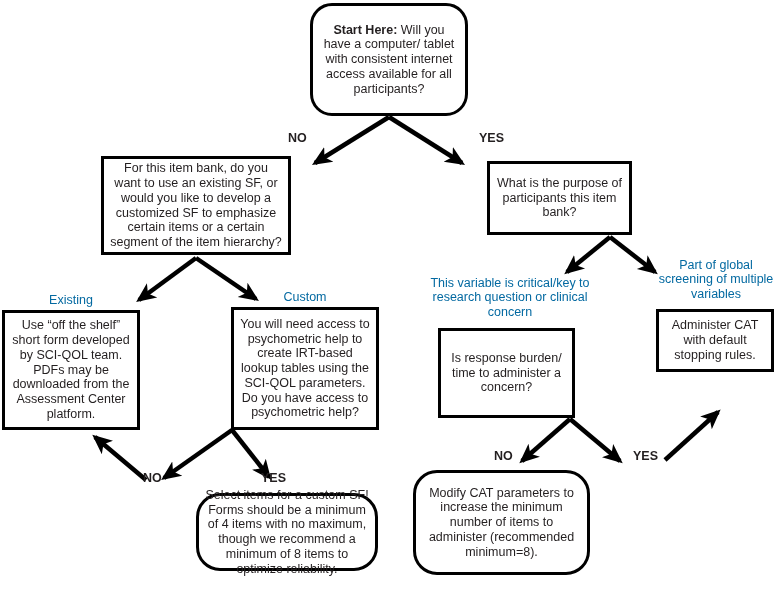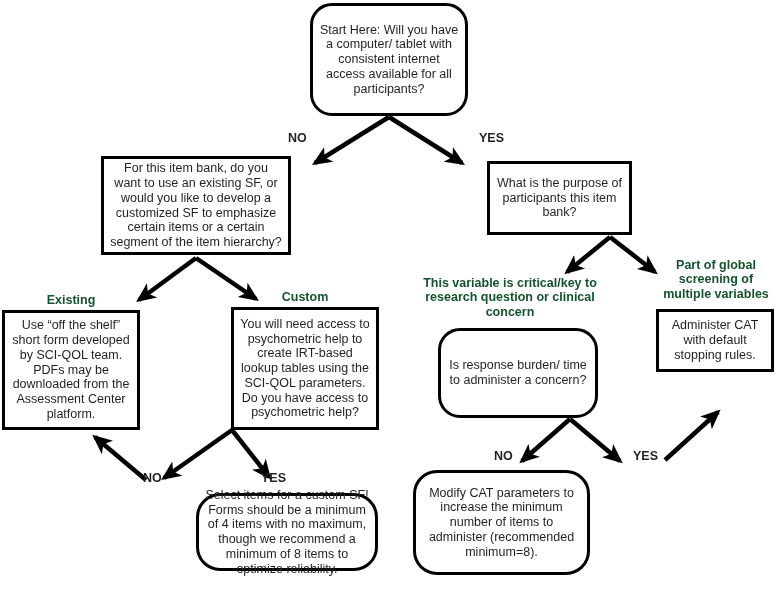--- a/index.html
+++ b/index.html
@@ -48,35 +48,35 @@
   }
   .node.rounded {
     border-radius: 24px;
   }
   .node.rounded-lg {
     border-radius: 22px;
   }
   .caption {
     position: absolute;
     text-align: center;
-    font-weight: bold;
+    font-weight: normal;
     line-height: 1.15;
-    color: #14532d;
+    color: #0369a1;
     white-space: pre-line;
     z-index: 3;
   }
   .edge-label {
     position: absolute;
     font-weight: bold;
     color: #231f20;
     z-index: 3;
     white-space: nowrap;
   }
   .bold-lead {
-    font-weight: normal;
+    font-weight: bold;
   }
 </style>
 </head>
 <body>
 
 <div id="canvas">
 
   <svg class="arrows" viewBox="0 0 777 598" xmlns="http://www.w3.org/2000/svg">
     <defs>
       <marker id="ah" viewBox="0 0 10 10" refX="8.2" refY="5" markerWidth="4.4" markerHeight="4.4" orient="auto-start-reverse">
@@ -122,21 +122,21 @@
   </div>
 
   <div class="node" style="left:231px; top:307px; width:148px; height:123px; font-size:12.5px;">
     <span class="txt">You will need access to psychometric help to create IRT-based lookup tables using the SCI-QOL parameters. Do you have access to psychometric help?</span>
   </div>
 
   <div class="node" style="left:2px; top:310px; width:138px; height:120px; font-size:12.5px;">
     <span class="txt">Use “off the shelf” short form developed by SCI-QOL team. PDFs may be downloaded from the Assessment Center platform.</span>
   </div>
 
-  <div class="node" style="left:438px; top:328px; width:160px; height:90px; font-size:12.5px;border-radius:22px;">
+  <div class="node" style="left:438px; top:328px; width:137px; height:90px; font-size:12.5px;">
     <span class="txt">Is response burden/ time to administer a concern?</span>
   </div>
 
   <div class="node" style="left:656px; top:309px; width:118px; height:63px; font-size:12.5px;">
     <span class="txt">Administer CAT with default stopping rules.</span>
   </div>
 
   <div class="node rounded" style="left:196px; top:493px; width:182px; height:78px; font-size:12.5px;">
     <span class="txt">Select items for a custom SF! Forms should be a minimum of 4 items with no maximum, though we recommend a minimum of 8 items to optimize reliability.</span>
   </div>

